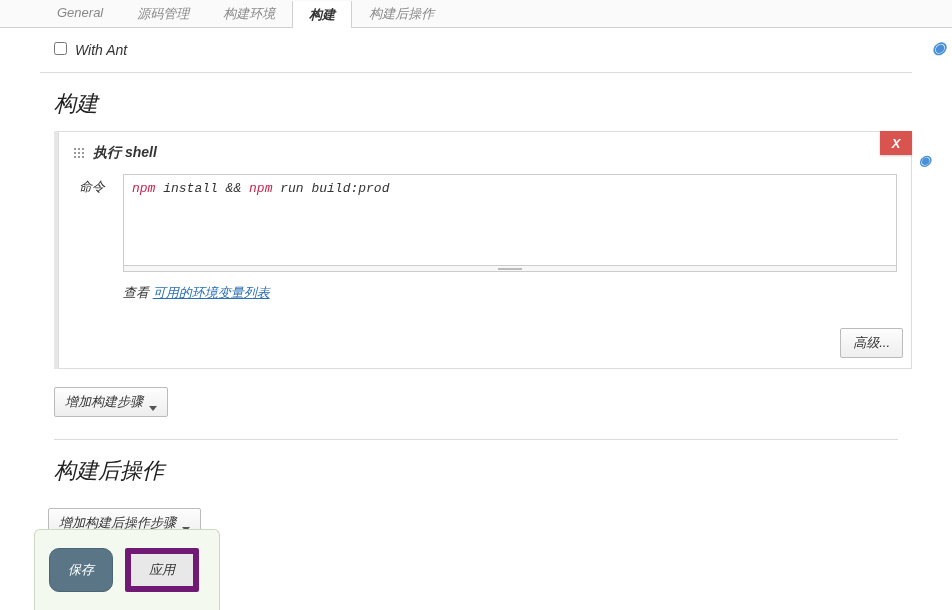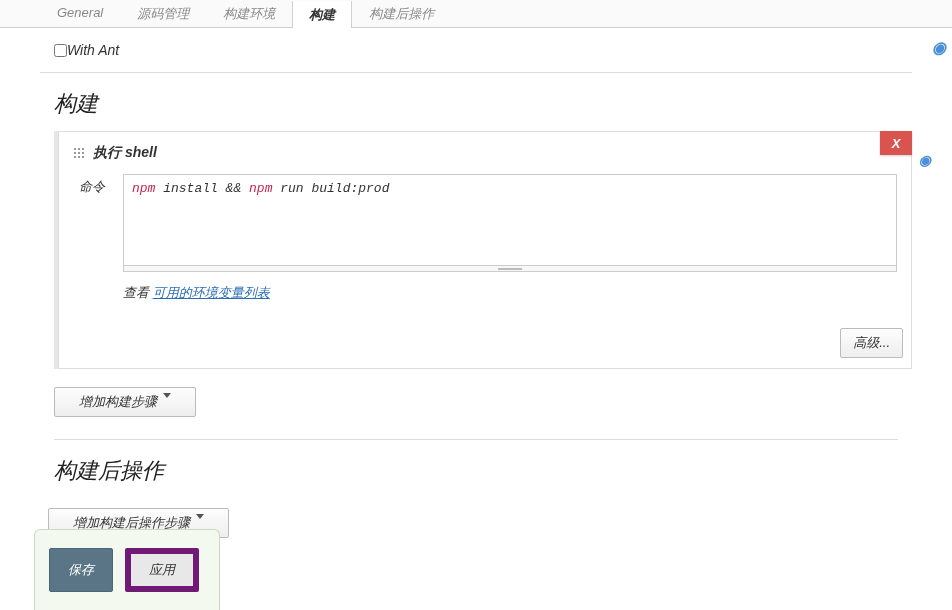--- a/index.html
+++ b/index.html
@@ -32,22 +32,22 @@
       font-weight: bold;
       position: relative;
       top: 1px;
     }
     .content {
       padding: 8px 40px 0 40px;
       position: relative;
     }
     .checkbox-row {
       display: flex;
-      align-items: center;
-      gap: 0;
+      align-items: flex-start;
+      gap: 8px;
       padding: 6px 14px;
     }
     .checkbox-row input[type="checkbox"] {
       width: 13px;
       height: 13px;
     }
     .help-icon {
       position: absolute;
       right: 0;
       color: #4a90d9;
@@ -182,25 +182,25 @@
       cursor: pointer;
       border-radius: 2px;
     }
     .add-step-row {
       padding: 10px 0 10px 0;
       margin-left: 14px;
     }
     .dropdown-btn {
       border: 1px solid #bbb;
       background: linear-gradient(#fdfdfd, #eee);
-      padding: 5px 24px;
+      padding: 5px 10px;
       font-size: 13px;
       cursor: pointer;
       display: inline-flex;
-      align-items: flex-start;
+      align-items: flex-end;
       gap: 6px;
       border-radius: 2px;
     }
     .caret {
       width: 0; height: 0;
       border-left: 4px solid transparent;
       border-right: 4px solid transparent;
       border-top: 5px solid #555;
     }
     .divider-line {
@@ -220,21 +220,21 @@
       display: flex;
       gap: 12px;
     }
     .btn-primary {
       background: #5a7686;
       color: #fff;
       border: 1px solid #4a6676;
       padding: 7px 18px;
       font-size: 13px;
       cursor: pointer;
-      border-radius: 2px;
+      border-radius: 10px;
     }
     .btn-secondary {
       background: #e8e8e8;
       color: #333;
       border: 6px solid #701a75;
       padding: 7px 18px;
       font-size: 13px;
       cursor: pointer;
       border-radius: 2px;
     }

